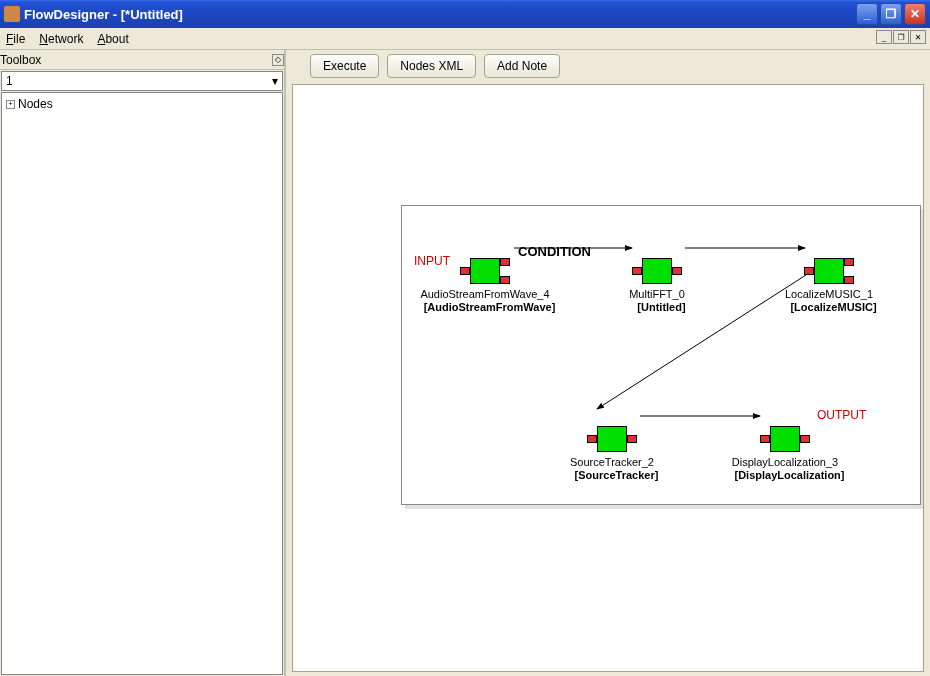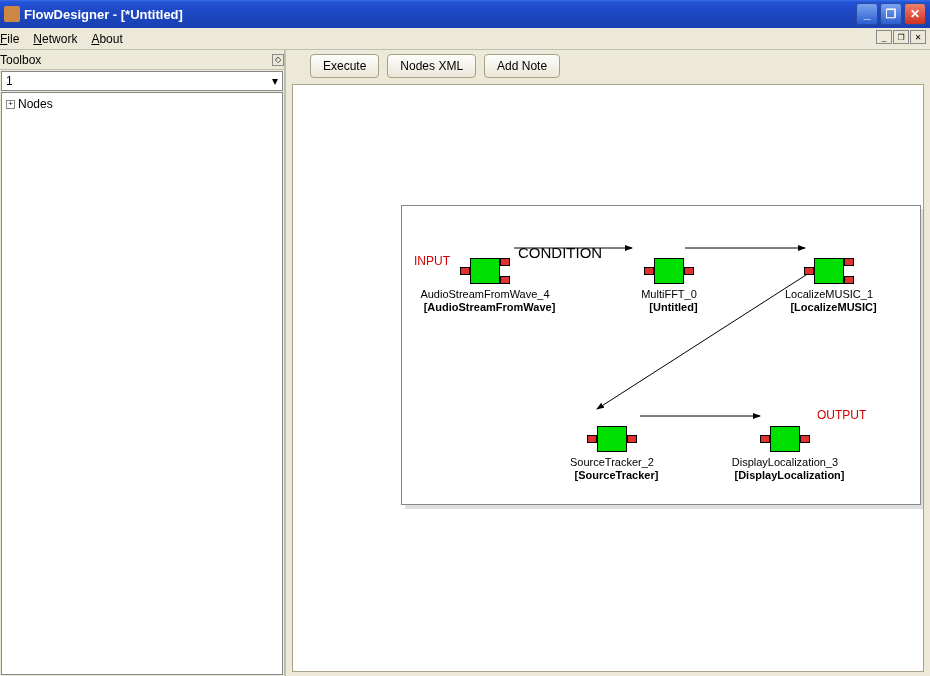--- a/index.html
+++ b/index.html
@@ -6,21 +6,21 @@
 body { font-family: "MS PGothic", "Tahoma", sans-serif; font-size: 12px; background: #ece9d8; width: 930px; height: 676px; overflow: hidden; }
 
 .titlebar { height: 28px; background: linear-gradient(to bottom, #3a6ee7 0%, #2353d6 8%, #1e48c4 40%, #1941b1 100%); display: flex; align-items: center; padding: 0 4px; color: white; }
 .titlebar-icon { width: 16px; height: 16px; margin-right: 4px; background: #c84; border-radius: 2px; }
 .titlebar-text { font-weight: bold; font-size: 13px; flex: 1; }
 .win-btns { display: flex; gap: 2px; }
 .win-btn { width: 22px; height: 22px; border-radius: 3px; display: flex; align-items: center; justify-content: center; font-weight: bold; font-size: 12px; cursor: pointer; border: 1px solid #274b9e;}
 .win-min, .win-max { background: linear-gradient(to bottom,#7ba3f0,#2b5fd0); color:white;}
 .win-close { background: linear-gradient(to bottom,#f08070,#d03020); color:white;}
 
-.menubar { height: 22px; background: #ece9d8; display: flex; align-items: center; padding: 0 0; gap: 14px; border-bottom: 1px solid #c0c0b0; position: relative;}
+.menubar { height: 22px; background: #ece9d8; display: flex; align-items: center; padding: 0 6px; gap: 14px; border-bottom: 1px solid #c0c0b0; position: relative;}
 .menu-item { cursor: pointer; }
 .menu-item u { text-decoration: underline; }
 .mdi-btns { position: absolute; right: 4px; top: 2px; display: flex; gap: 1px;}
 .mdi-btn { width:16px; height:14px; border:1px solid #888; background:#ece9d8; font-size:8px; cursor:pointer; display:flex;align-items:center;justify-content:center;}
 
 .body-area { display: flex; height: calc(100% - 50px); position:relative;}
 
 .sidebar { width: 286px; background: #ece9d8; border-right: 2px solid #c0c0b0; display:flex; flex-direction:column;}
 .toolbox-hdr { height: 20px; display: flex; align-items: center; padding: 0 0; border-bottom: 1px solid #c0c0b0; justify-content:space-between;}
 .toolbox-combo { height: 20px; border: 1px solid #888; background: white; display:flex; align-items:center; padding: 0 4px; justify-content:space-between; margin: 1px;}
@@ -43,21 +43,21 @@
 .node { position:absolute;margin-top:22px; }
 .node-box { width:30px; height:26px; background:#00e000; border:1px solid black; position:relative;}
 .port { width:10px; height:8px; background:#e03030; border:1px solid black; position:absolute; top:8px;}
 .port.left { left:-11px;}
 .port.right { right:-11px;}
 .port.right2 { right:-11px; top:-1px;}
 .port.right3 { right:-11px; top:17px;}
 .node-lbl { font-size:11px; text-align:center; position:absolute; top:30px; width:180px; left:-75px; line-height:13px;}
 .node-lbl b { font-weight:bold;padding-left:9px;}
 .io-label { color:#d00000; font-size:12px; font-weight:normal; position:absolute;}
-.cond-label { font-size:15px; position:absolute;}
+.cond-label { font-size:13px; position:absolute;font-weight:bold;}
 
 svg.wires { position:absolute; left:0; top:0; width:100%; height:100%; pointer-events:none;}
 </style>
 </head>
 <body>
 
 <div class="titlebar">
   <div class="titlebar-icon"></div>
   <div class="titlebar-text">FlowDesigner - [*Untitled]</div>
   <div class="win-btns">
@@ -124,21 +124,21 @@
 
         <div class="node" style="left:68px; top:30px;">
           <div class="node-box">
               <div class="port left"></div>
               <div class="port right2"></div>
               <div class="port right3"></div>
             </div>
           <div class="node-lbl"><span>AudioStreamFromWave_4</span><br><b>[AudioStreamFromWave]</b></div>
         </div>
 
-        <div class="node" style="left:252px; top:30px;">
+        <div class="node" style="left:240px; top:30px;">
           <div class="node-box">
               <div class="port left"></div>
               <div class="port right"></div>
             </div>
           <div class="node-lbl"><span>MultiFFT_0</span><br><b>[Untitled]</b></div>
         </div>
 
         <div class="node" style="left:412px; top:30px;">
           <div class="node-box">
               <div class="port left"></div>

